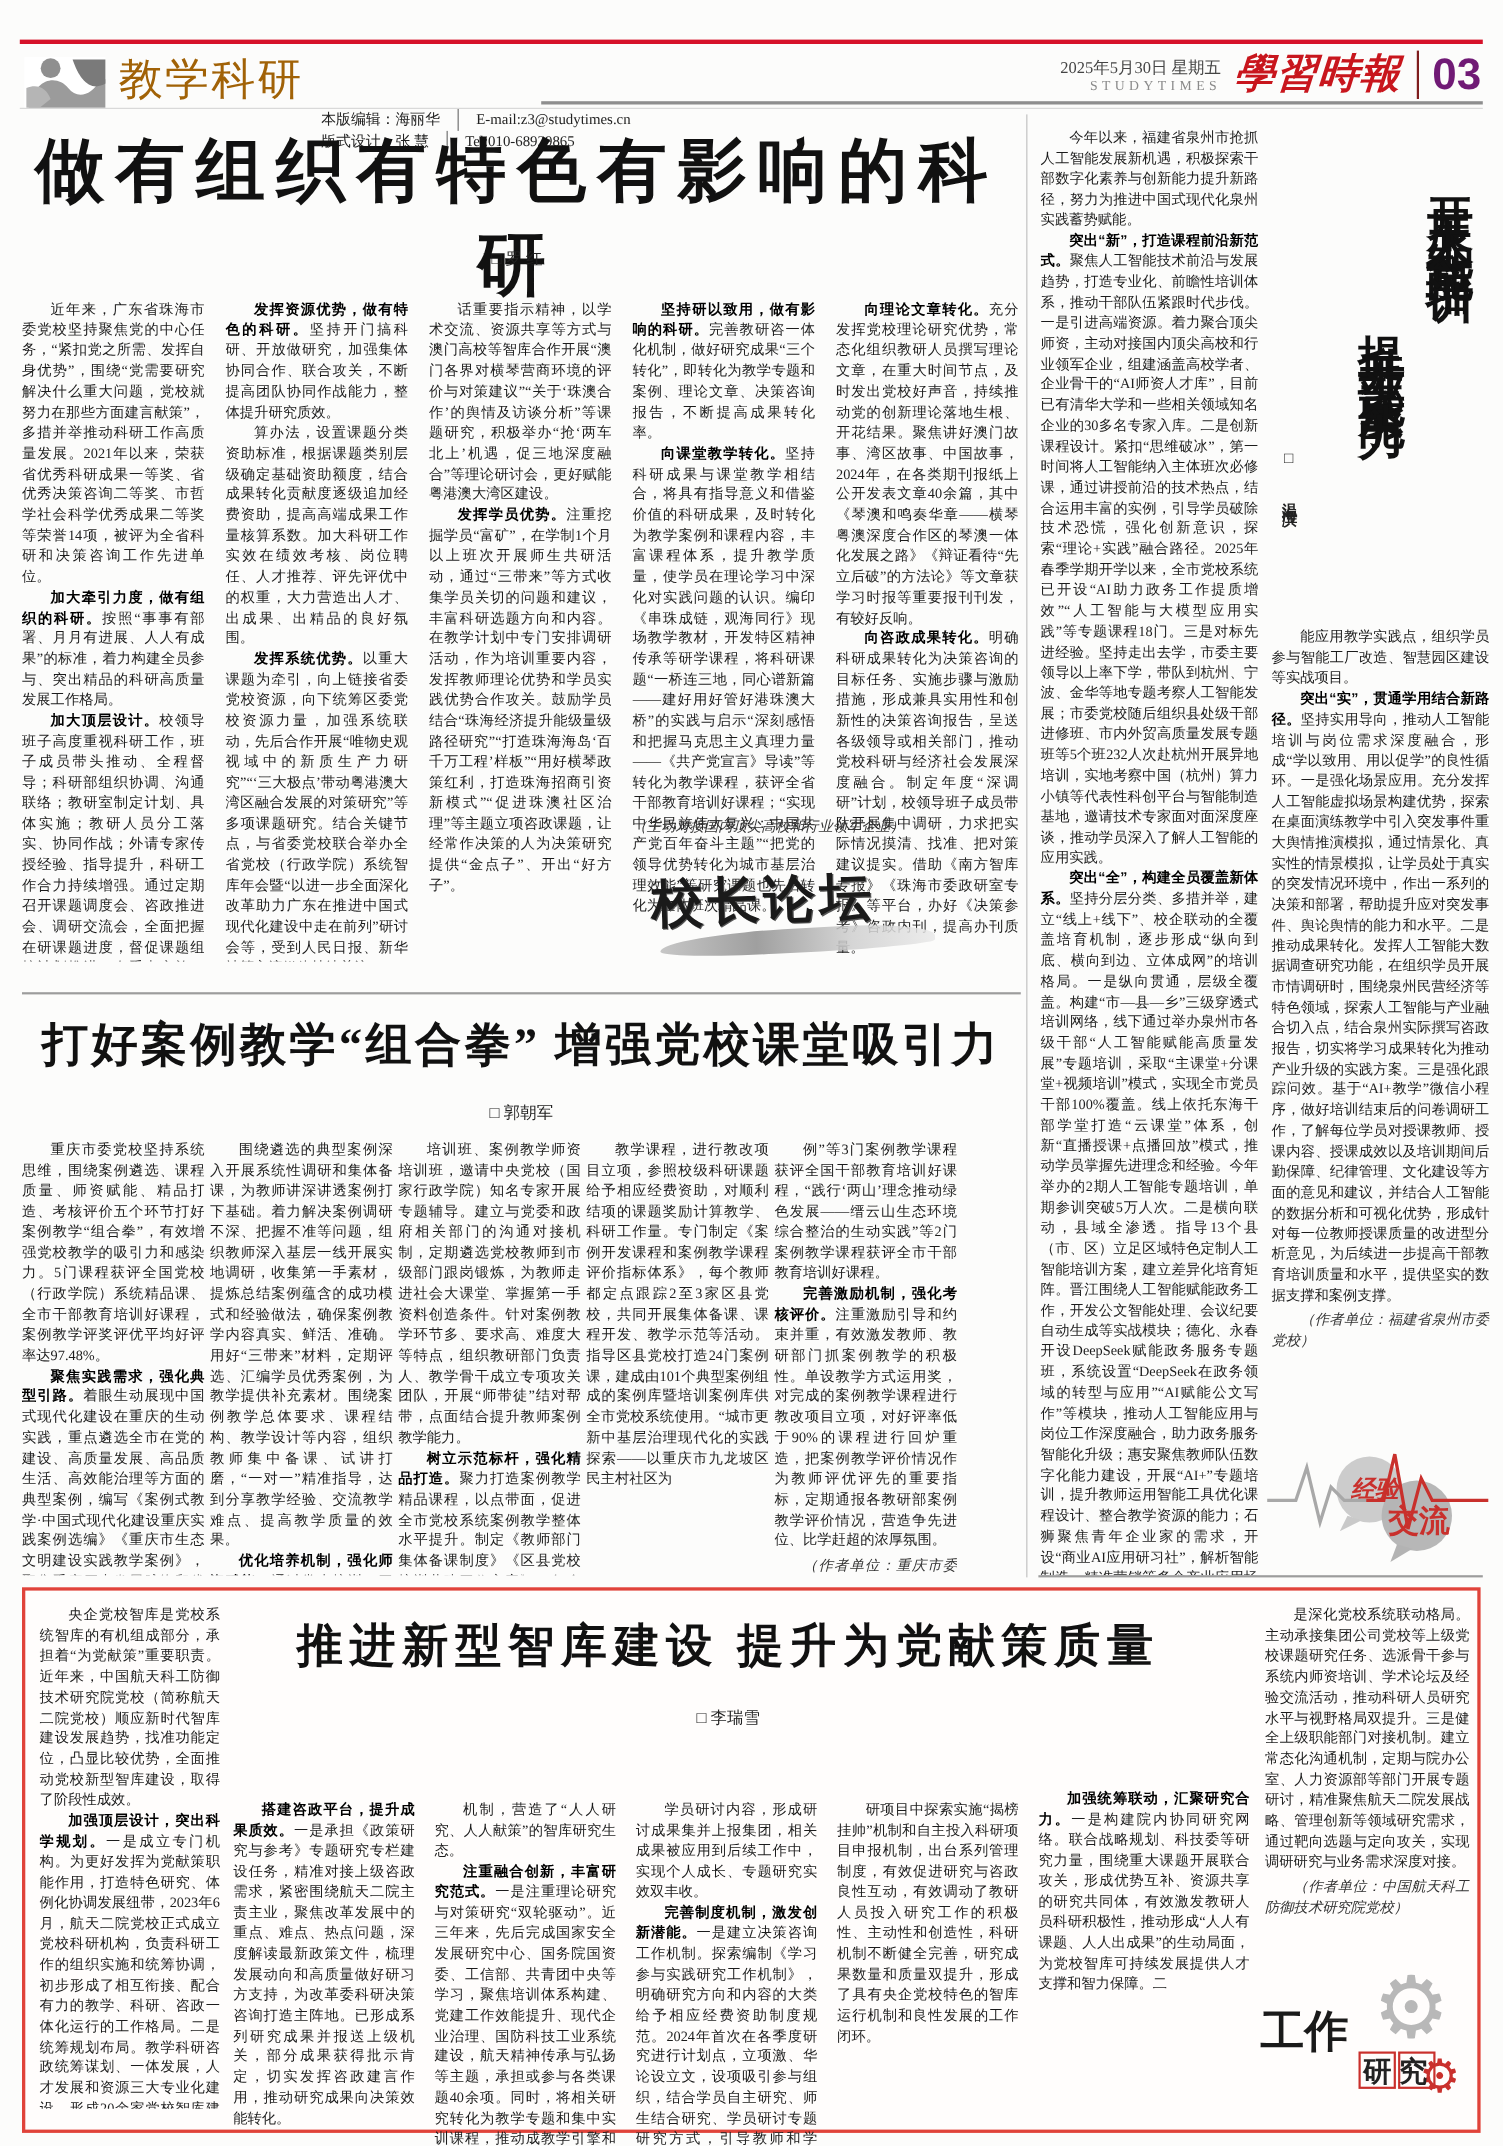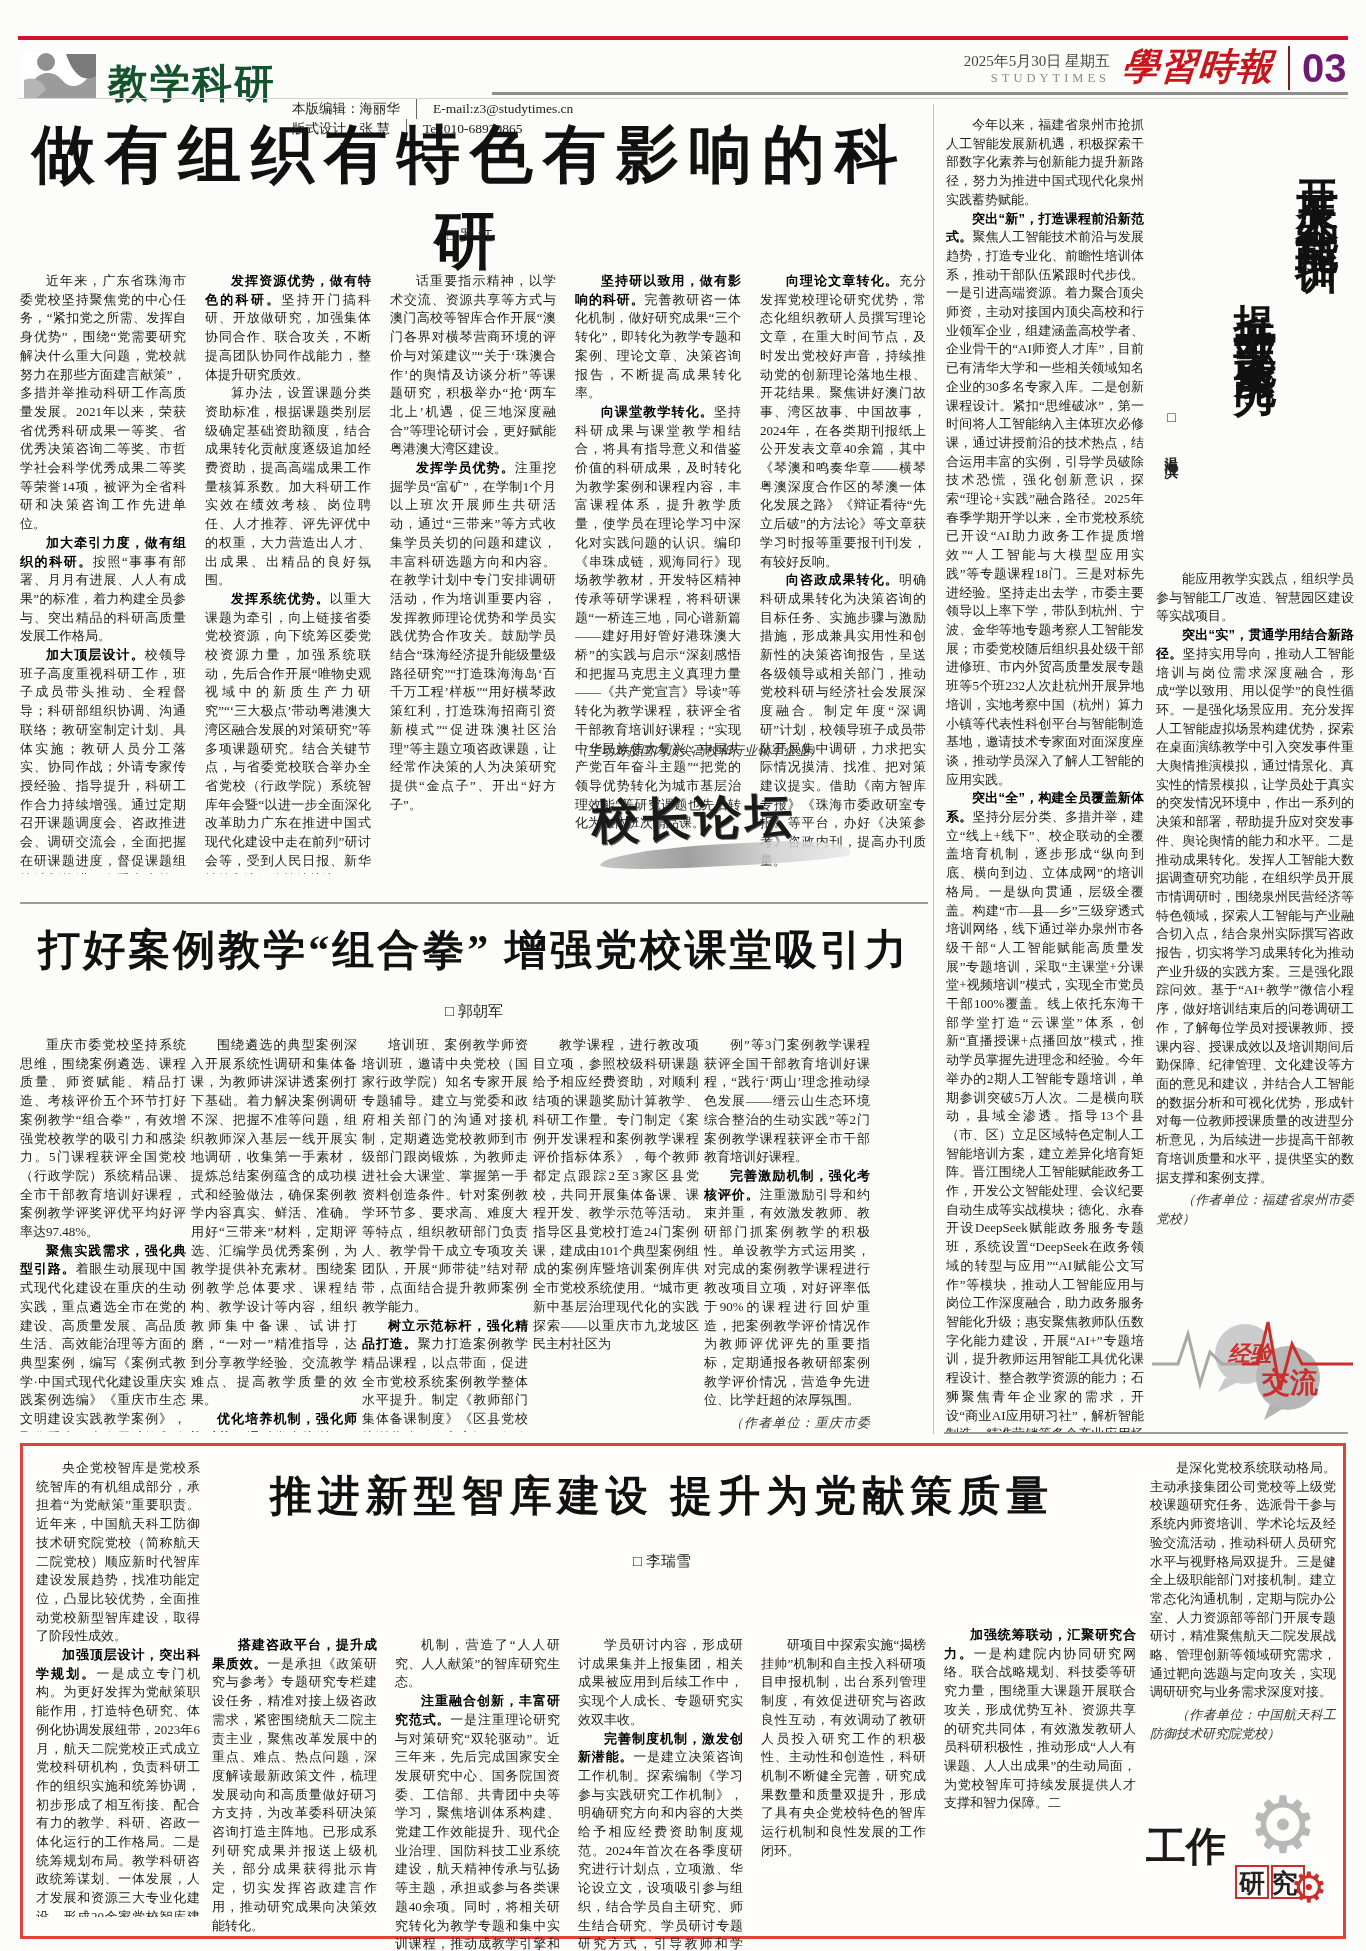--- a/index.html
+++ b/index.html
@@ -1,21 +1,21 @@
 <!DOCTYPE html>
 <html><head>
 <meta charset="utf-8">
 <style>
   html,body{margin:0;padding:0;}
   body{width:1366px;height:1951px;position:relative;background:#fcfcfb;font-family:"Liberation Serif","DejaVu Serif",serif;color:#1c1c1c;overflow:hidden;}
   .abs{position:absolute;}
   
   #toprule{left:18px;top:36px;width:1330px;height:4px;background:#d6122a;}
   #logo{left:22px;top:50px;width:74px;height:50px;}
-  #secname{left:108px;top:56px;font-family:"Liberation Sans","DejaVu Sans",sans-serif;font-weight:700;font-size:40px;color:#14532d;letter-spacing:2px;}
+  #secname{left:108px;top:44px;font-family:"Liberation Sans","DejaVu Sans",sans-serif;font-weight:400;font-size:40px;color:#a16207;letter-spacing:2px;}
   #edinfo{left:292px;top:56px;font-size:13.5px;color:#222;line-height:20px;margin-top:43px;}
   #edinfo .row{display:flex;gap:14px;}
   #edinfo .vbar{width:1px;background:#666;margin:0 2px;}
   #dateblk{left:930px;top:52px;text-align:right;width:180px;}
   #dateblk .d1{font-size:15px;color:#444;}
   #dateblk .d2{font-size:12.5px;color:#8a8a8a;letter-spacing:4px;font-family:"Liberation Serif",serif;}
   #masthead{left:1122px;top:42px;font-size:37px;font-weight:900;color:#c8161d;font-style:italic;letter-spacing:1px;transform:skewX(-4deg);}
   #pagebar{left:1288px;top:46px;height:44px;border-left:2px solid #7f1d1d;padding-left:12px;font-family:"Liberation Sans",sans-serif;font-weight:700;font-size:40px;color:#701a75;}
   #grayrule{left:492px;top:92px;width:856px;height:3px;background:#8e8e8e;}
   #hairline{left:18px;top:98px;width:1330px;height:1px;background:#d5d5d5;}

